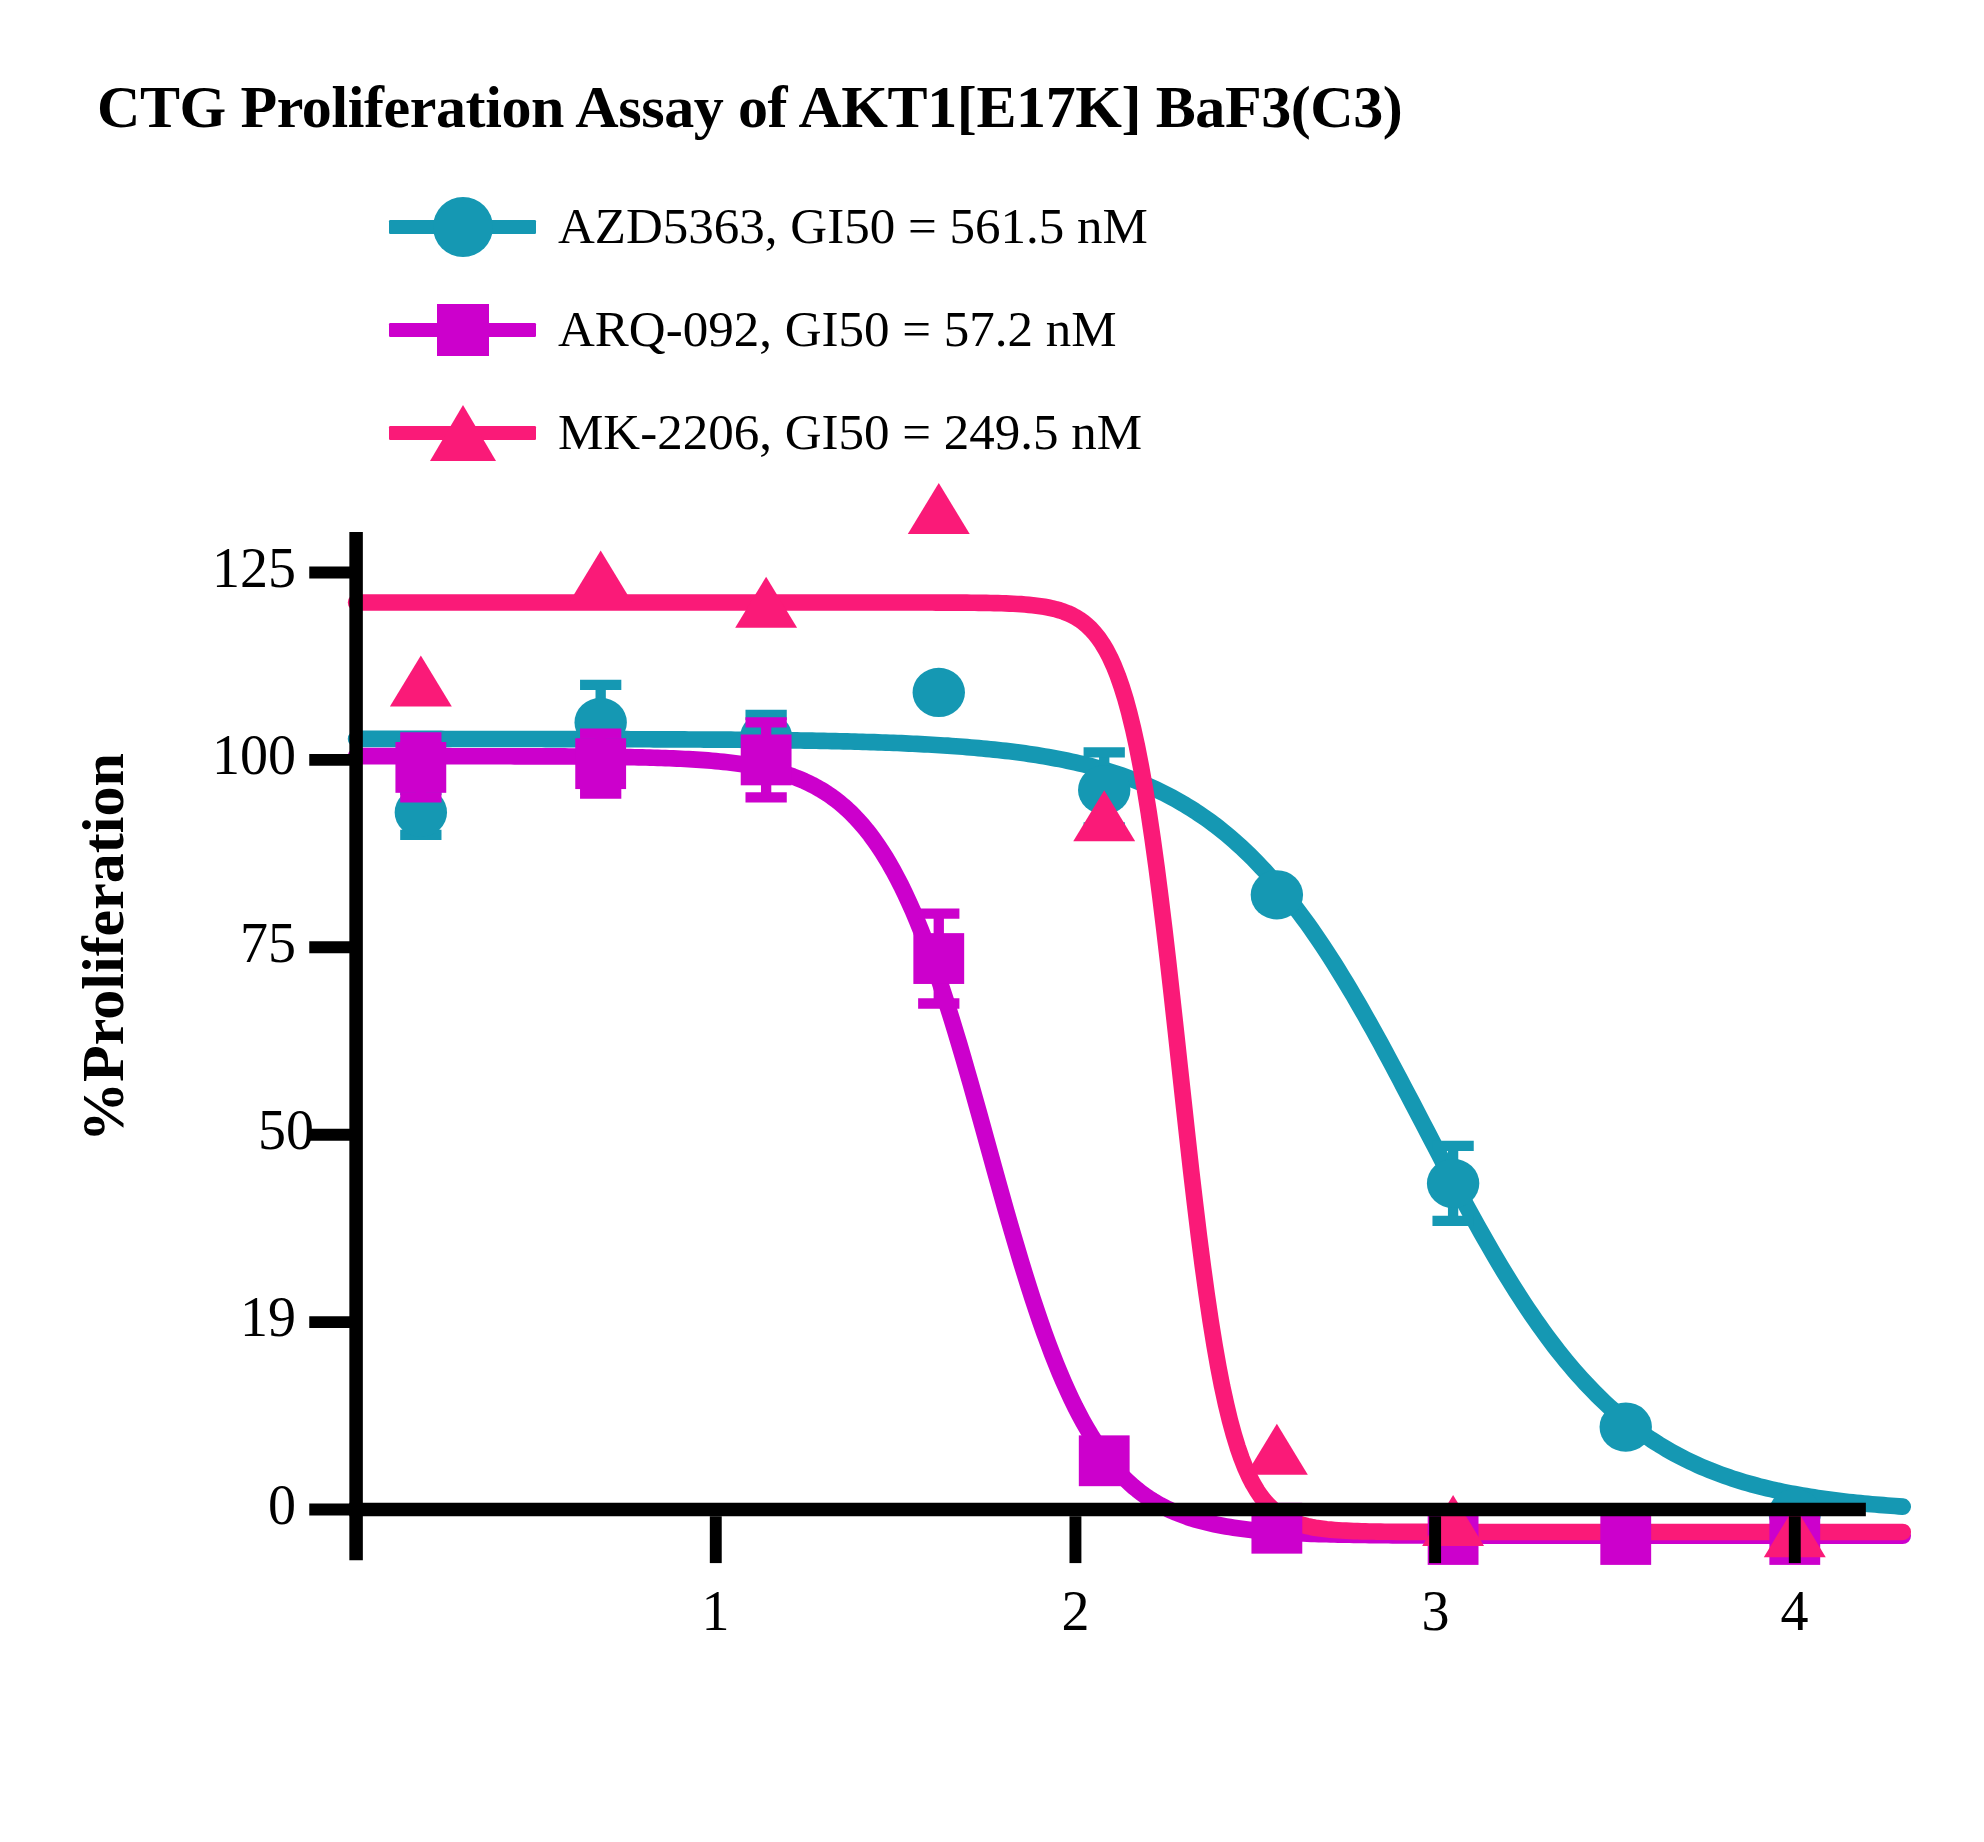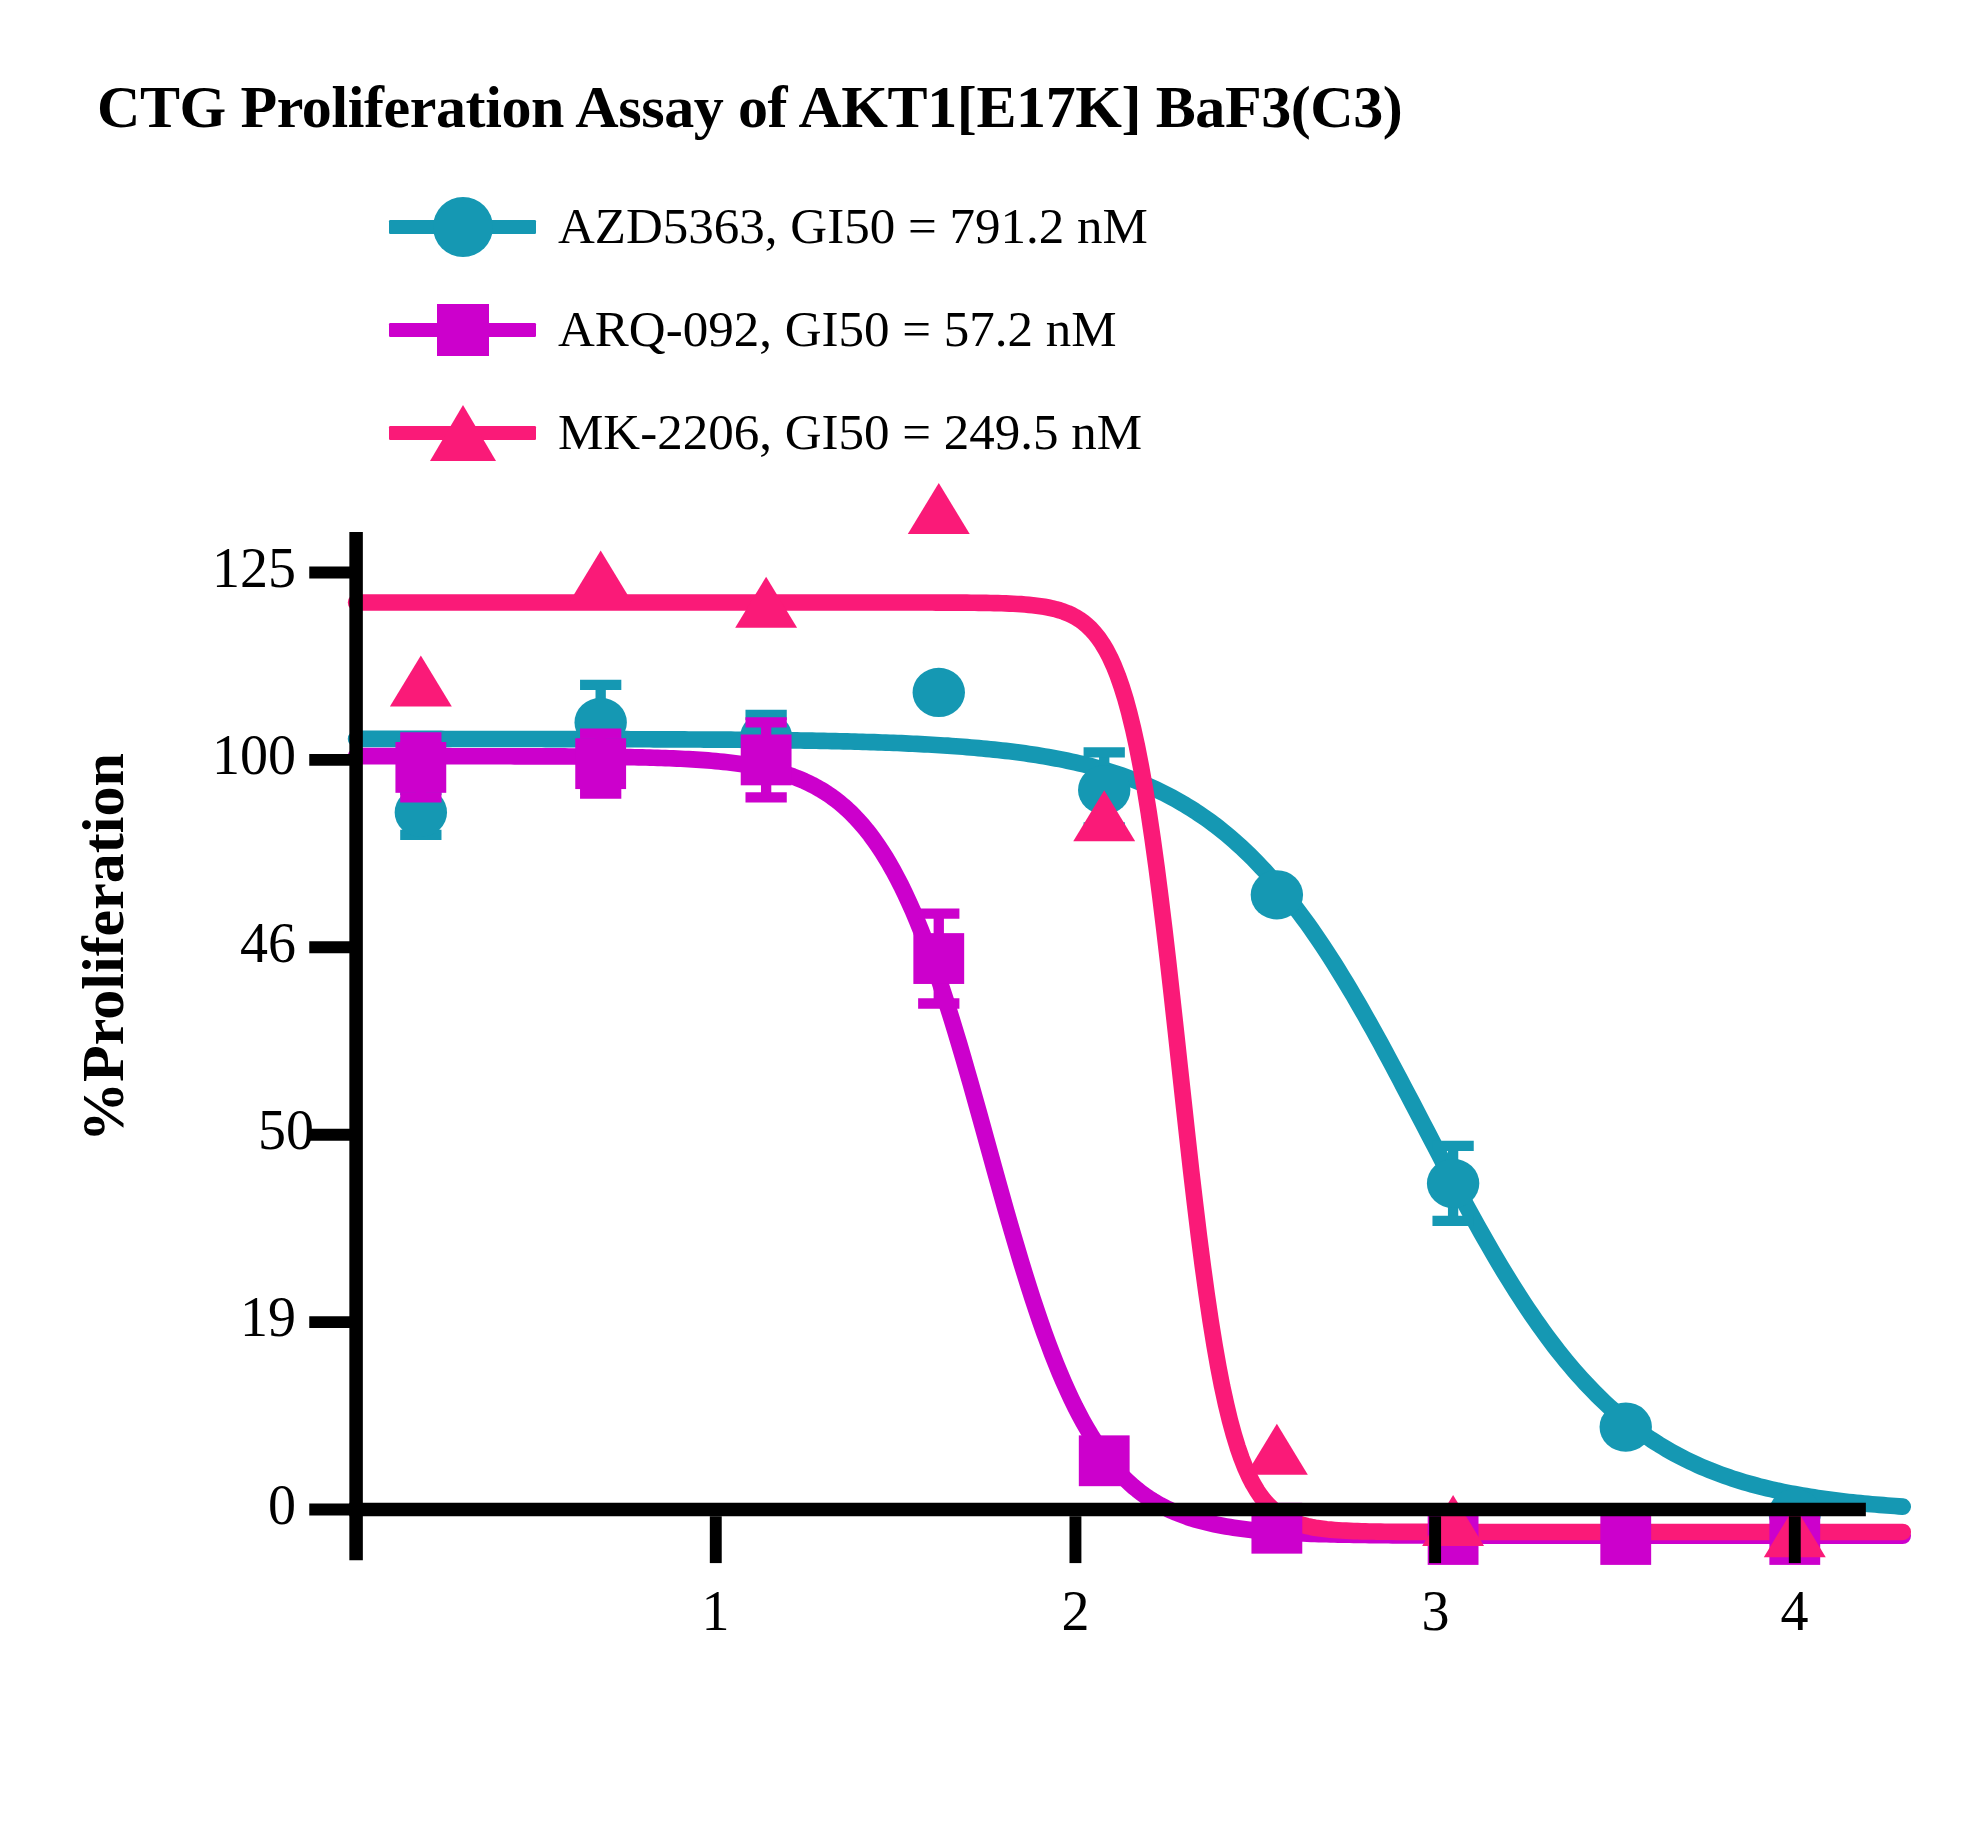--- a/index.html
+++ b/index.html
@@ -59,21 +59,21 @@
 <div id="root">
 
   <div class="chart-title">CTG Proliferation Assay of AKT1[E17K] BaF3(C3)</div>
 
   <div class="legend">
     <div class="legend-row">
       <div class="legend-key">
         <div class="legend-line" id="ll0" style="background: rgb(21, 152, 179);"></div>
         <div class="legend-mark mk-circle" id="lm0" style="background: rgb(21, 152, 179);"></div>
       </div>
-      <div class="legend-label">AZD5363, GI50 = 791.2 nM</div>
+      <div class="legend-label">AZD5363, GI50 = 561.5 nM</div>
     </div>
     <div class="legend-row">
       <div class="legend-key">
         <div class="legend-line" id="ll1" style="background: rgb(204, 0, 204);"></div>
         <div class="legend-mark mk-square" id="lm1" style="background: rgb(204, 0, 204);"></div>
       </div>
       <div class="legend-label">ARQ-092, GI50 = 57.2 nM</div>
     </div>
     <div class="legend-row">
       <div class="legend-key">
@@ -154,21 +154,21 @@
       <line x1="1803" y1="3819" x2="1803" y2="3937" stroke="#000" stroke-width="30"></line>
       <line x1="2709" y1="3819" x2="2709" y2="3937" stroke="#000" stroke-width="30"></line>
       <line x1="3615" y1="3819" x2="3615" y2="3937" stroke="#000" stroke-width="30"></line>
       <line x1="4521" y1="3819" x2="4521" y2="3937" stroke="#000" stroke-width="30"></line>
     </svg>
 
   <div id="ticklabels">
       <div class="tick-label" style="left: 42px; top: 1473px; width: 254px;">0</div>
       <div class="tick-label" style="left: 42px; top: 1285px; width: 254px;">19</div>
       <div class="tick-label" style="left: 60px; top: 1098px; width: 254px;">50</div>
-      <div class="tick-label" style="left: 42px; top: 911px; width: 254px;">46</div>
+      <div class="tick-label" style="left: 42px; top: 911px; width: 254px;">75</div>
       <div class="tick-label" style="left: 42px; top: 723px; width: 254px; text-align: right;">100</div>
       <div class="tick-label" style="left: 42px; top: 536px; width: 254px;">125</div>
       <div class="xtick-label" style="left: 656px; top: 1579px;">1</div>
       <div class="xtick-label" style="left: 1016px; top: 1579px;">2</div>
       <div class="xtick-label" style="left: 1376px; top: 1579px;">3</div>
       <div class="xtick-label" style="left: 1735px; top: 1579px;">4</div>
     </div>
 </div>
 
 

